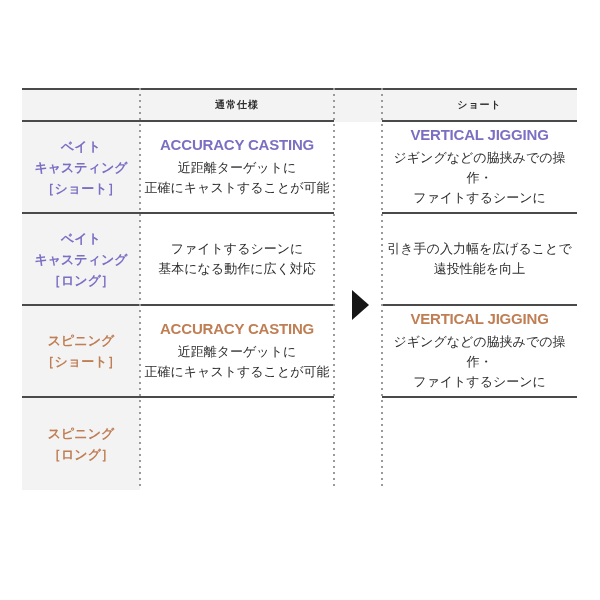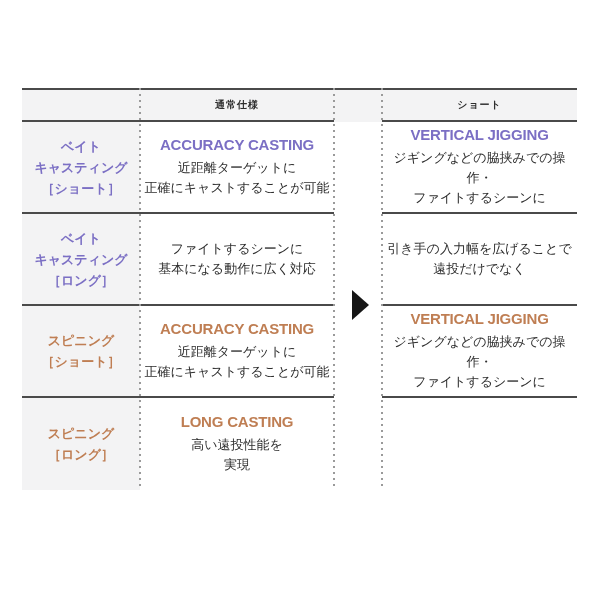--- a/index.html
+++ b/index.html
@@ -116,21 +116,21 @@
 キャスティング
 ［ロング］</div>
     </div>
     <div class="cell bb accent-purple">
       <div class="spec-body">ファイトするシーンに
 基本になる動作に広く対応</div>
     </div>
     <div class="cell"></div>
     <div class="cell bb accent-purple">
       <div class="spec-body">引き手の入力幅を広げることで
-遠投だけでなく</div>
+遠投性能を向上</div>
     </div>
 
     <div class="cell label-cell bb accent-orange">
       <div class="label-text">スピニング
 ［ショート］</div>
     </div>
     <div class="cell bb accent-orange">
       <div class="spec-heading">ACCURACY CASTING</div>
       <div class="spec-body">近距離ターゲットに
 正確にキャストすることが可能</div>
@@ -139,25 +139,20 @@
     <div class="cell bb accent-orange">
       <div class="spec-heading">VERTICAL JIGGING</div>
       <div class="spec-body">ジギングなどの脇挟みでの操作・
 ファイトするシーンに</div>
     </div>
 
     <div class="cell label-cell accent-orange">
       <div class="label-text">スピニング
 ［ロング］</div>
     </div>
-    <div class="cell accent-orange">
-      <div class="spec-heading">LONG CASTING</div>
-      <div class="spec-body">高い遠投性能を
-実現</div>
-    </div>
     <div class="cell"></div>
 
   </div>
 
   <div class="dotted-line dl-1"></div>
   <div class="dotted-line dl-2"></div>
   <div class="dotted-line dl-3"></div>
   <div class="arrow"></div>
 </div>
 

